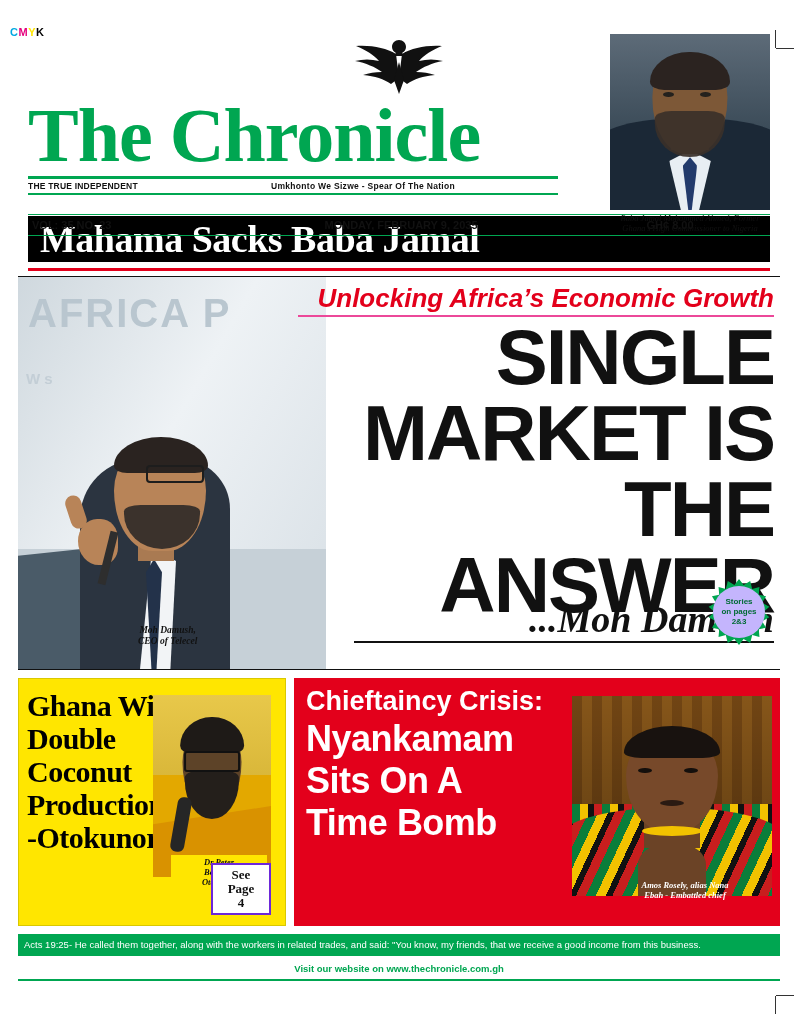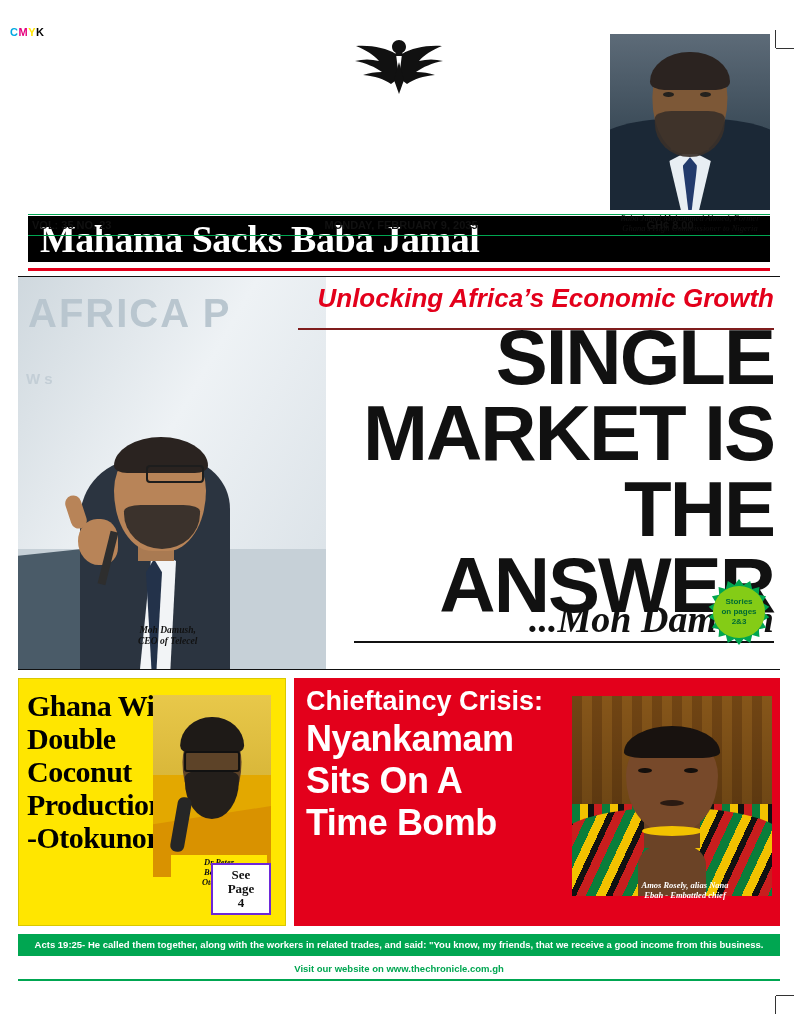--- a/index.html
+++ b/index.html
@@ -203,22 +203,22 @@
     left: 280px;
     top: 6px;
     right: 6px;
     text-align: right;
     font-family: "Liberation Sans", sans-serif;
     font-weight: bold;
     font-style: italic;
     color: #e3001b;
     font-size: 26px;
     line-height: 30px;
-    border-bottom: 2px solid #7f1d1d;
-    padding-bottom: 15px;
+    border-bottom: 2px solid #ec4899;
+    padding-bottom: 2px;
   }
   .lead-head {
     position: absolute;
     left: 270px;
     right: 6px;
     top: 42px;
     text-align: right;
     font-family: "Liberation Sans", sans-serif;
     font-weight: bold;
     color: #111;
@@ -251,21 +251,21 @@
   }
   .badge-star {
     position: absolute;
     inset: 0;
     background: #00a651;
     clip-path: polygon(50% 0%, 57% 9%, 67% 3%, 70% 15%, 81% 12%, 80% 24%, 91% 26%, 85% 36%, 96% 42%, 87% 50%, 96% 58%, 85% 64%, 91% 74%, 80% 76%, 81% 88%, 70% 85%, 67% 97%, 57% 91%, 50% 100%, 43% 91%, 33% 97%, 30% 85%, 19% 88%, 20% 76%, 9% 74%, 15% 64%, 4% 58%, 13% 50%, 4% 42%, 15% 36%, 9% 26%, 20% 24%, 19% 12%, 30% 15%, 33% 3%, 43% 9%);
   }
   .badge-inner {
     position: absolute;
     inset: 7px;
-    background: #84cc16;
+    background: #c4b5fd;
     border-radius: 50%;
     display: flex;
     align-items: center;
     justify-content: center;
     text-align: center;
     font-size: 8px;
     font-weight: bold;
     color: #006b34;
     line-height: 10px;
   }
@@ -444,23 +444,22 @@
   .cp-eye.l { left:33%; } .cp-eye.r { left:56%; }
   .cp-mouth { position:absolute; left:44%; top:52%; width:12%; height:3%; background:#2a1a12; border-radius:50%;}
   .cp-bead { position:absolute; left:50%; bottom:30%; transform:translateX(-50%); width:30%; height:5%; background:#f2c200; border-radius:50%;}
 
   
   .verse {
     margin: 8px 18px 0 18px;
     background: #00a651;
     color: #fff;
     font-size: 9.5px;
-    font-weight: bold;
-    text-align: center;
-    padding: 5px 0;
+    font-weight: normal;
+    padding: 5px 6px;
     line-height: 12px;
   }
   .website {
     margin: 7px 18px 0 18px;
     text-align: center;
     font-size: 9.5px;
     font-weight: bold;
     color: #00a651;
   }
   .footer-rule {
@@ -489,20 +488,32 @@
       <svg width="120" height="62" viewBox="0 0 120 62">
         <g fill="#111">
           <path d="M60 6 c-4 0 -7 3 -7 7 c0 3 2 5 4 6 l-3 3 l6 0 l6 0 l-3 -3 c2 -1 4 -3 4 -6 c0 -4 -3 -7 -7 -7 z"></path>
           <path d="M57 20 c-10 -6 -24 -9 -40 -8 c10 4 18 9 23 15 c-8 -2 -16 -2 -24 0 c11 2 20 6 27 11 c-7 0 -13 1 -19 3 c12 1 21 4 28 9 l8 -6 z"></path>
           <path d="M63 20 c10 -6 24 -9 40 -8 c-10 4 -18 9 -23 15 c8 -2 16 -2 24 0 c-11 2 -20 6 -27 11 c7 0 13 1 19 3 c-12 1 -21 4 -28 9 l-8 -6 z"></path>
           <path d="M60 28 l5 18 l-5 14 l-5 -14 z"></path>
         </g>
       </svg>
     </div>
 
+    <div class="title-wrap">
+      <div class="paper-title">
+        <span class="the">The</span>
+        <span>Chronicle</span>
+      </div>
+      <div class="rule-green"></div>
+      <div class="tagline-row">
+        <div class="tagline-left">THE TRUE INDEPENDENT</div>
+        <div class="tagline-center">Umkhonto We Sizwe   -   Spear Of The Nation</div>
+      </div>
+      <div class="rule-green2"></div>
+    </div>
 
     <div class="issue-bar">
       <div class="issue-bar-inner">
         <div style="width:200px;padding-left:4px;">VOL: 35  NO. 23</div>
         <div style="flex:1;text-align:center;">MONDAY, FEBRUARY 9, 2035</div>
         <div style="width:200px;text-align:center;">GH¢ 8.00</div>
       </div>
     </div>
 
     <div class="top-photo">

